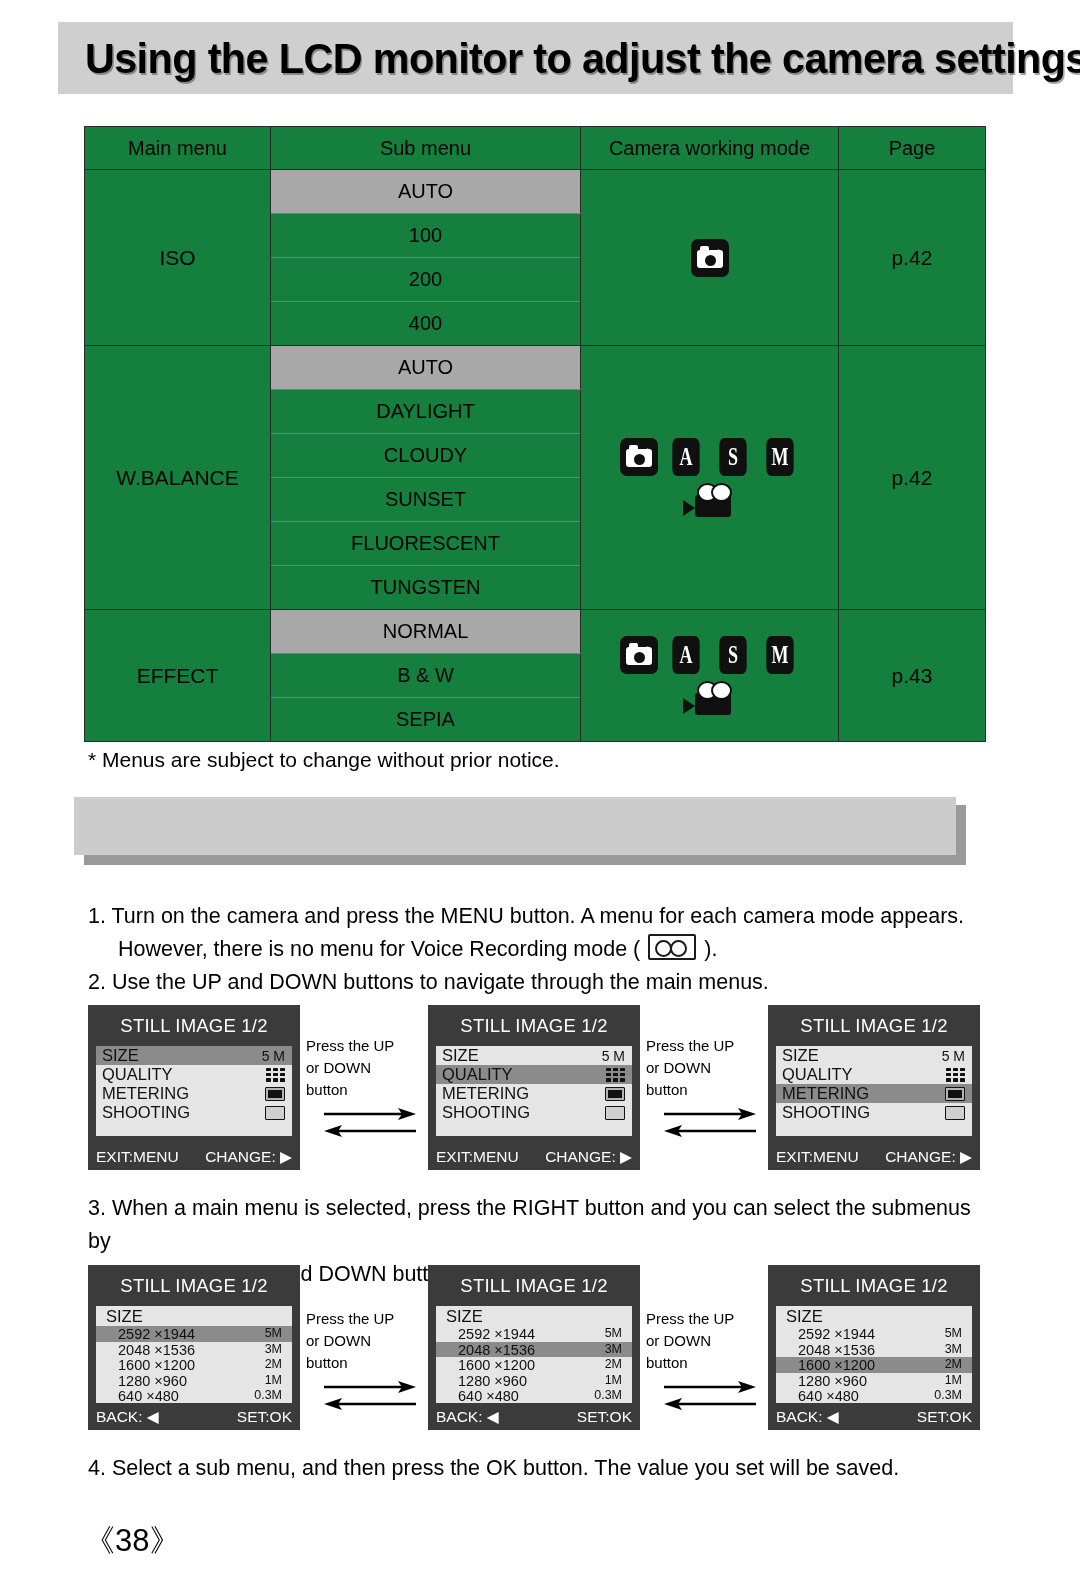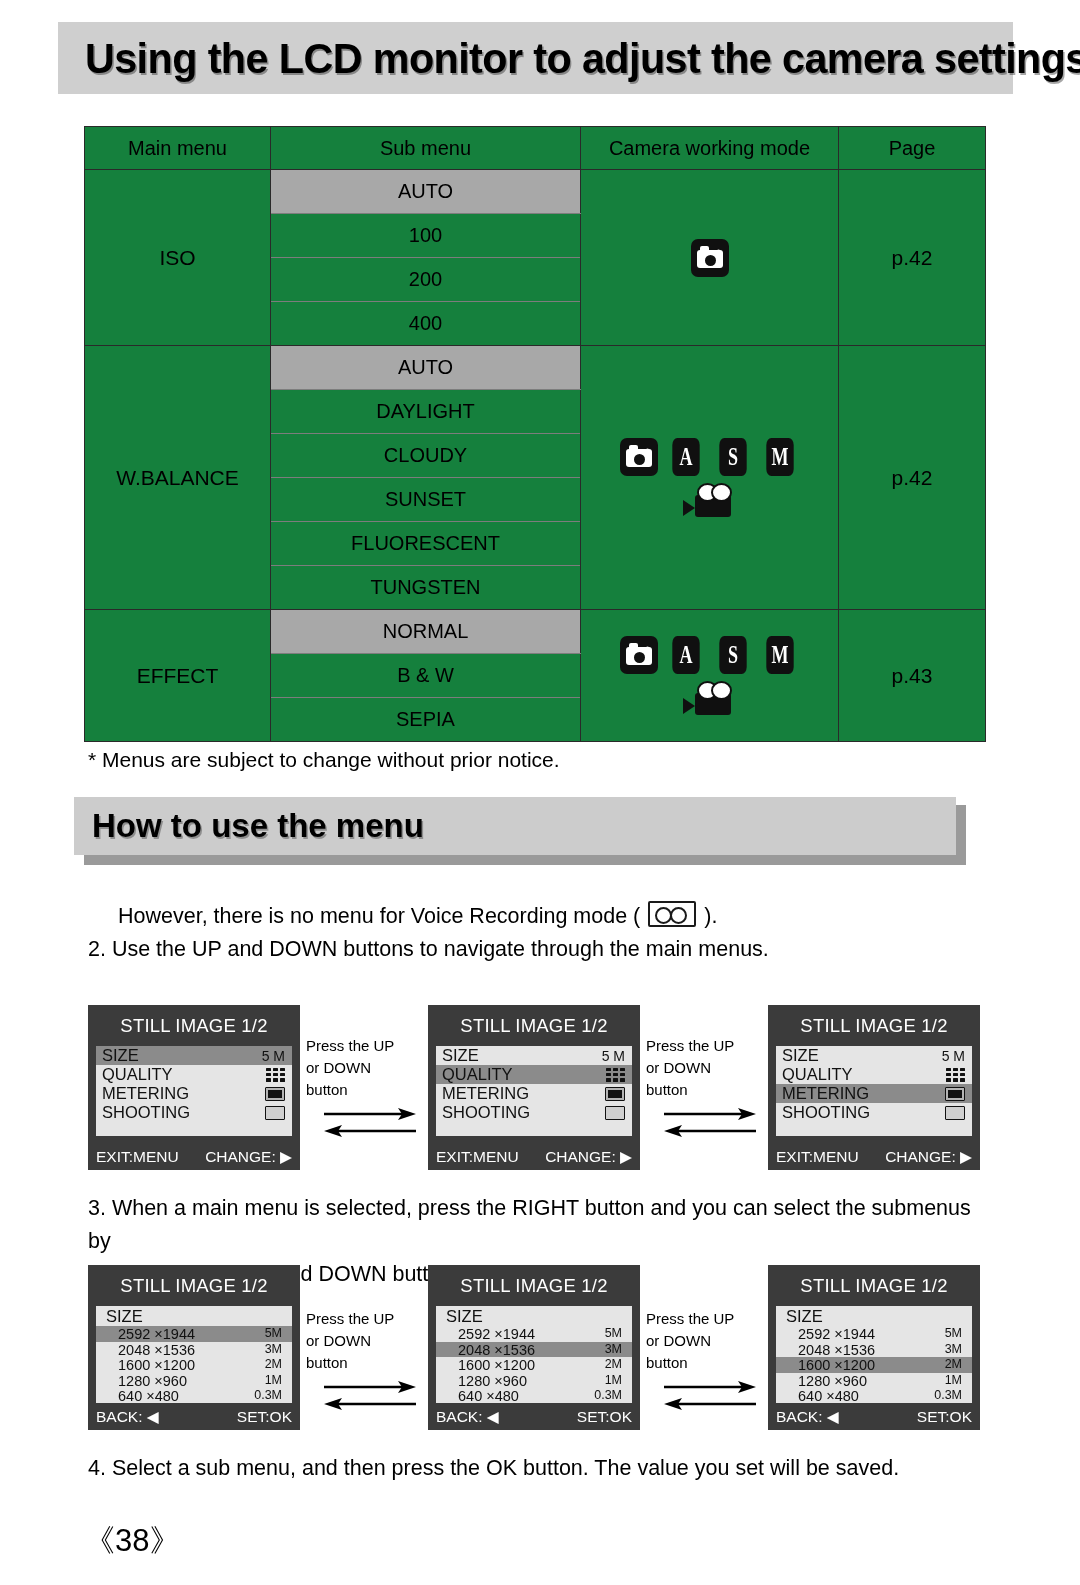--- a/index.html
+++ b/index.html
@@ -411,24 +411,24 @@
         <td class="sub-cell last">SEPIA</td>
       </tr>
     </tbody>
 </table>
 
 <div class="note">* Menus are subject to change without prior notice.</div>
 
 <div class="section-banner">
   <div class="shadow"></div>
   <div class="shadow2"></div>
-  <div class="section-text">How to use the menu</div>
 </div>
 
 <div class="instr" style="left:88px; top:900px; width:900px;">
+  <span>1. Turn on the camera and press the MENU button. A menu for each camera mode appears.</span>
   <span class="indent">
     <span>However, there is no menu for Voice Recording mode (</span>
     <span class="voice-icon"></span>
     <span>).</span>
   </span>
   <span style="display:block">2. Use the UP and DOWN buttons to navigate through the main menus.</span>
 </div>
 
 <div id="lcd-main-row">
     <div class="lcd" style="left: 88px; top: 1005px;">

